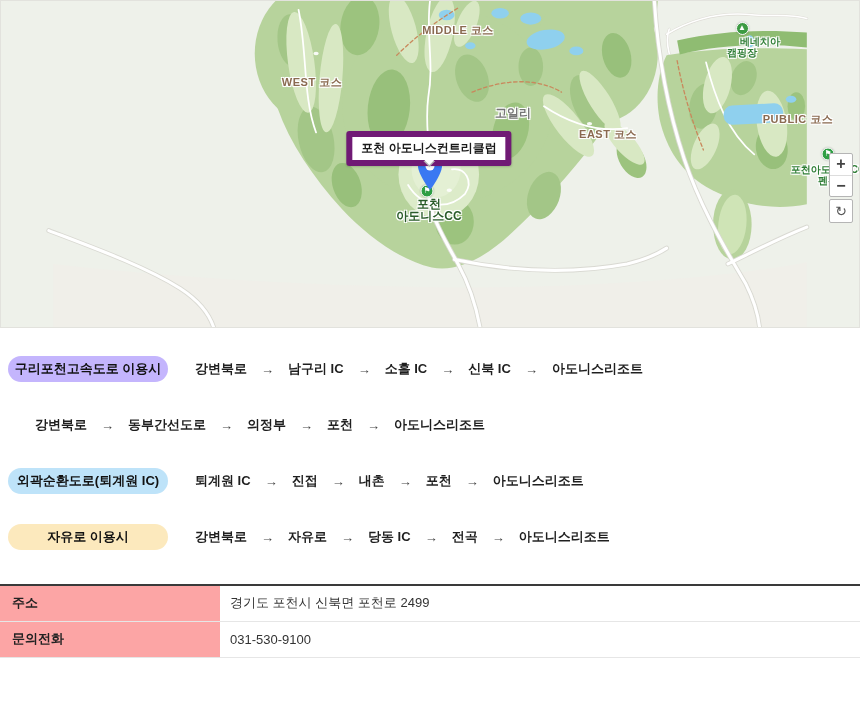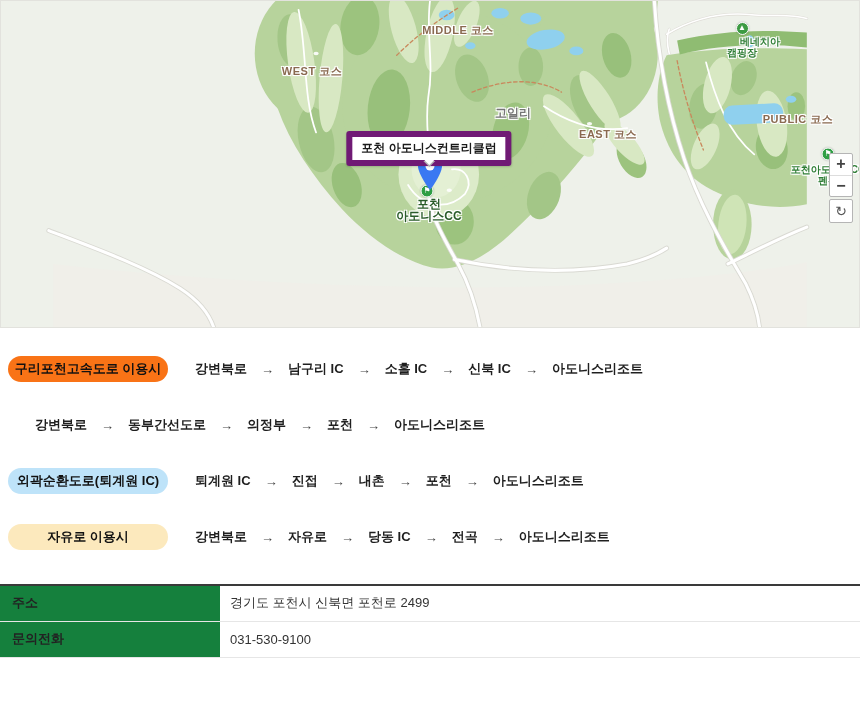--- a/index.html
+++ b/index.html
@@ -94,21 +94,21 @@
   .steps { display:flex; align-items:center; margin-left:27px; gap:14px;justify-content:space-between; }
   .step { font-size:13px; font-weight:600; color:#1f1f1f; white-space:nowrap; }
   .arrow { font-size:13px; color:#444; }
   
   .info-table {
     width:860px; margin-top:34px; border-collapse:collapse;
     border-top:2px solid #3a3a3a; border-bottom:1px solid #e6e6e6;
   }
   .info-table tr { border-bottom:1px solid #e6e6e6; }
   .info-table th {
-    width:220px; height:36px; background:#15803d; text-align:left;
+    width:220px; height:36px; background:#fca5a5; text-align:left;
     padding-left:12px; font-size:13px; font-weight:bold; color:#222;
   }
   .info-table td { padding-left:10px; font-size:13px; color:#333; }
 </style>
 </head>
 <body>
 
 <div class="map">
   <svg class="terrain" viewBox="0 0 860 372">
 
@@ -218,21 +218,21 @@
     </g>
 
     <g fill="none" stroke="#c9885c" stroke-width="1.5" stroke-dasharray="4 3" stroke-linecap="round">
       <path d="M392,62 C412,42 436,24 462,8"></path>
       <path d="M478,104 C500,95 524,90 548,93 C560,95 572,99 580,104"></path>
       <path d="M712,68 C718,100 728,135 742,170"></path>
     </g>
   </svg>
 
   <div class="map-label" style="left:457px;top:29px;">MIDDLE 코스</div>
-  <div class="map-label" style="left:311px;top:70px;text-align:center;">WEST 코스</div>
+  <div class="map-label" style="left:311px;top:81px;text-align:center;">WEST 코스</div>
   <div class="map-label" style="left:607px;top:133px;">EAST 코스</div>
   <div class="map-label" style="left:797px;top:118px;">PUBLIC 코스</div>
   <div class="map-label gray" style="left:512px;top:112px;">고일리</div>
 
   <div class="camp-box" style="left:741px;top:21px;">
     <div class="camp-icon">▲</div>
     <div class="map-label green" style="position:static;transform:none;padding-left:36px;">베네치아</div>
     <div class="map-label green" style="position:static;transform:none;">캠핑장</div>
   </div>
 
@@ -264,21 +264,21 @@
   <div class="refresh-ctl">↻</div>
 
   <div class="kakao-logo">kakao</div>
   <div class="scalebar"></div>
   <div class="scale-label">100m</div>
 </div>
 
 <div class="routes">
 
   <div class="route-row">
-    <span class="badge" style="background-color: #f97316;">구리포천고속도로 이용시</span>
+    <span class="badge" style="background-color: #c4b5fd;">구리포천고속도로 이용시</span>
     <span class="steps">
       <span class="step">강변북로</span>
       <span class="arrow">→</span>
       <span class="step">남구리 IC</span>
       <span class="arrow">→</span>
       <span class="step">소홀 IC</span>
       <span class="arrow">→</span>
       <span class="step">신북 IC</span>
       <span class="arrow">→</span>
       <span class="step">아도니스리조트</span>

